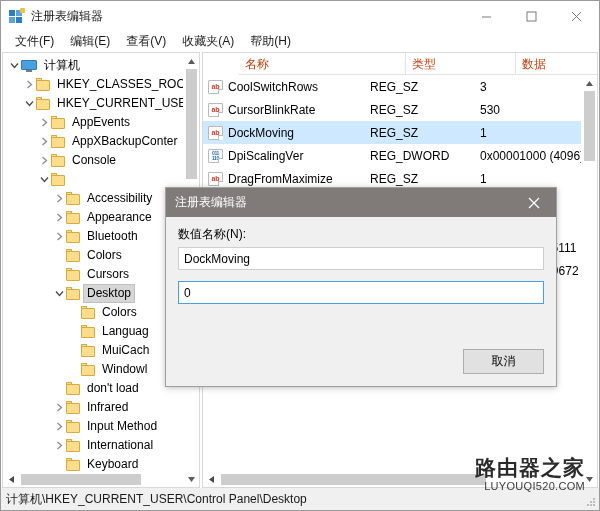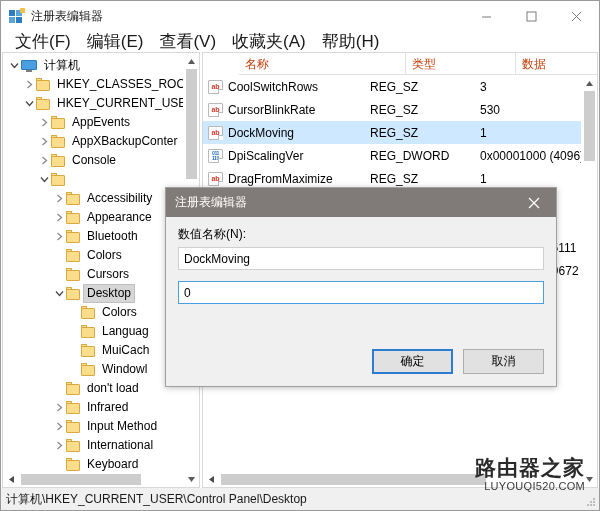--- a/index.html
+++ b/index.html
@@ -46,21 +46,21 @@
   }
   .win-btn svg { display:block; }
   
   .menubar {
     height:21px; flex:0 0 21px;
     background:#fff;
     display:flex; align-items:center;
     padding-left:6px;
   }
   .menu-item {
-    padding:2px 8px; font-size:17px; color:#1a1a1a;
+    padding:2px 8px; font-size:12px; color:#1a1a1a;
     white-space:nowrap;
   }
   
   .body {
     flex:1 1 auto; display:flex;
     background:#fff; min-height:0;
     padding:0 1px 0 1px;
   }
   .pane-left {
     width:198px; flex:0 0 198px;
@@ -738,21 +738,20 @@
             <line x1="11" y1="1" x2="1" y2="11" stroke="#fff" stroke-width="1.2"></line>
           </svg>
       </span>
     </div>
     <div class="dlg-body">
       <div class="dlg-label">数值名称(N):</div>
       <div class="dlg-input">DockMoving</div>
       <div class="dlg-input focus">0</div>
     </div>
     <div class="dlg-buttons">
-      <div class="dlg-btn default">确定</div>
       <div class="dlg-btn">取消</div>
     </div>
   </div>
 
   <div class="watermark">
     <div class="wm-cn">路由器之家</div>
     <div class="wm-en">LUYOUQI520.COM</div>
   </div>
 
 </div>

